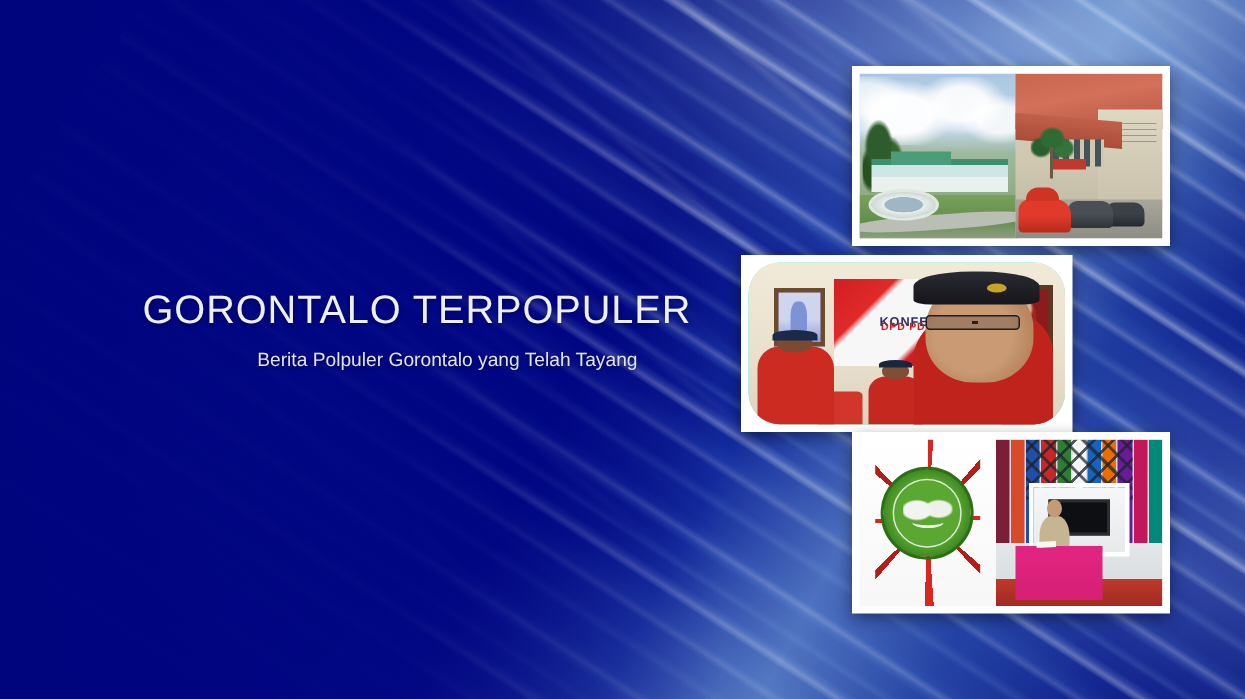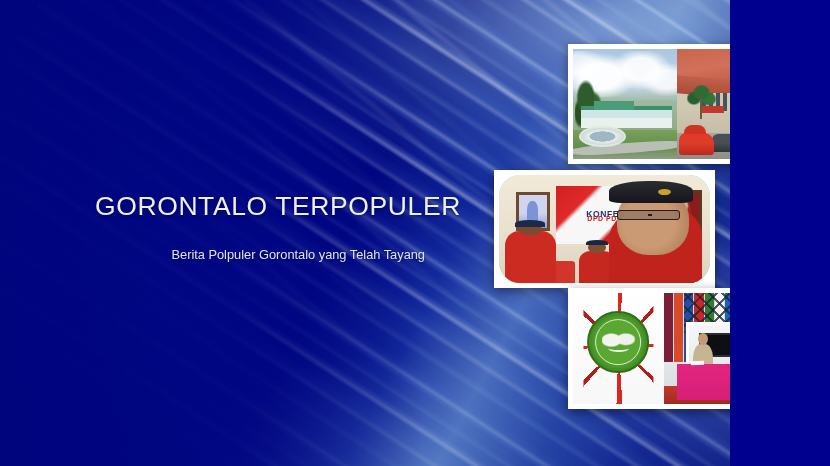--- a/index.html
+++ b/index.html
@@ -3,21 +3,21 @@
 <meta charset="utf-8">
 <title>Gorontalo Terpopuler</title>
 <style>
   * { margin:0; padding:0; box-sizing:border-box; }
   html,body{
     width:830px; height:466px; overflow:hidden;
     background:#00008f;
     font-family:"Liberation Sans", sans-serif;
   }
   #slide{
-    position:relative; width:730px; height:466px; overflow:hidden;
+    position:relative; width:830px; height:466px; overflow:hidden;
     background:#010391;
   }
 
   
   .bg-base{
     position:absolute; inset:0;
     background:
       radial-gradient(120% 90% at 2% 55%, #000a8e 0%, #00067f 45%, #000570 100%);
   }
   
@@ -99,21 +99,21 @@
     position:absolute; left:95px; top:193px; width:330px;
     text-align:right;
   }
   .headline{
     font-size:26.5px; letter-spacing:.6px; line-height:1.05;
     color:#eceff7; font-weight:400; text-align:left;
     white-space:nowrap;
     text-shadow:0 1px 3px rgba(0,0,0,.45);
   }
   .sub{
-    margin-top:25px; font-size:12.8px; line-height:1.42;
+    margin-top:10px; font-size:12.8px; line-height:1.42;
     color:#dfe4f0; font-weight:400; text-align:right;
     text-shadow:0 1px 2px rgba(0,0,0,.4);
   }
 
   
   .card{
     position:absolute; background:#ffffff; padding:5px;
     box-shadow:0 3px 10px rgba(0,0,10,.45);
   }
   .card .inner{ position:relative; width:100%; height:100%; overflow:hidden; }

